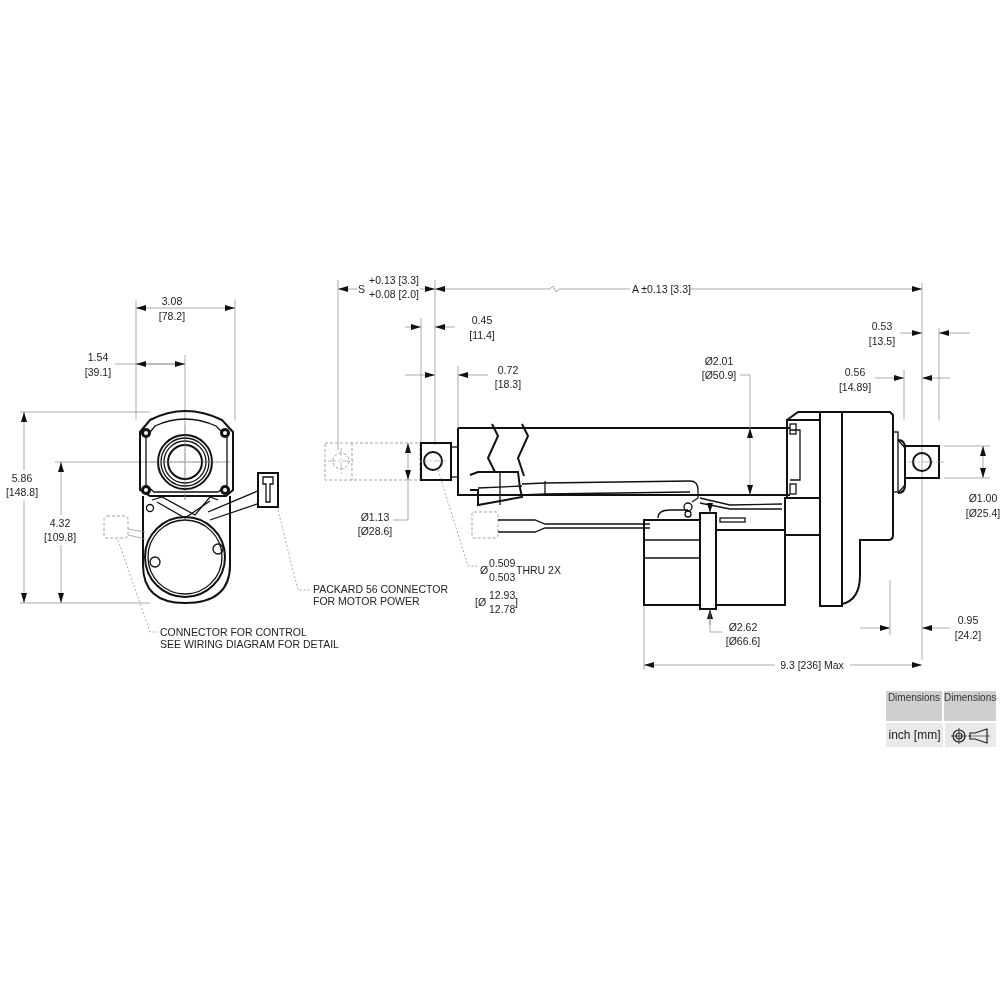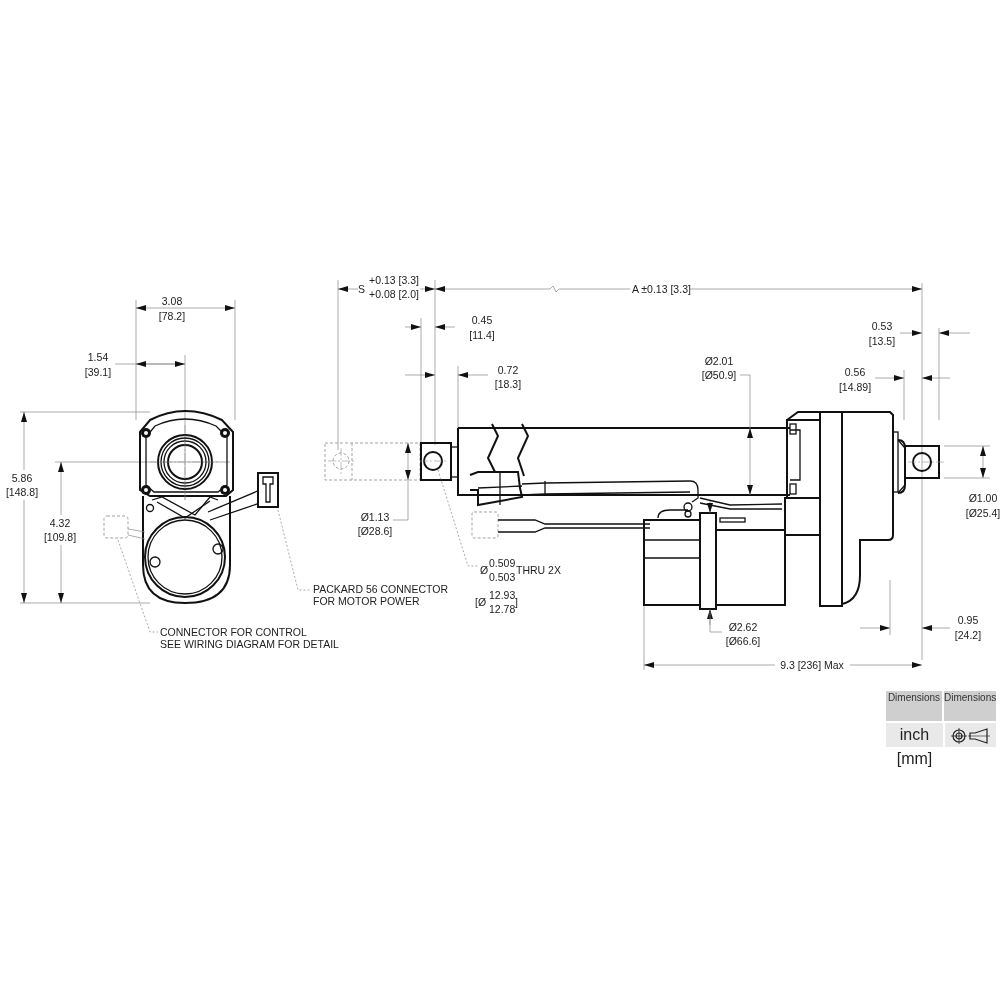--- a/index.html
+++ b/index.html
@@ -10,21 +10,21 @@
   .ln { stroke: #111; stroke-width: 1.3; fill: none; }
   .thk { stroke: #111; stroke-width: 2; fill: none; }
   .ext { stroke: #888; stroke-width: 0.7; fill: none; }
   .cl { stroke: #999; stroke-width: 0.6; fill: none; stroke-dasharray: 8 2 2 2; }
   .dash { stroke: #999; stroke-width: 0.9; fill: none; stroke-dasharray: 3 2; }
   .lead { stroke: #888; stroke-width: 0.7; fill: none; stroke-dasharray: 2 2; }
   .wh { fill: #fff; }
   .legend { position: absolute; left: 886px; top: 691px; width: 110px; font-family: "Liberation Sans", sans-serif; }
   .legend .row { display: flex; }
   .legend .hdr div { background: #cfcfcf; font-size: 10px; color: #333; height: 30px; line-height: 14px; text-align: center; }
-  .legend .val div { background: #e9e9e9; font-size: 16px; color: #222; height: 24px; line-height: 24px; text-align: center; }
+  .legend .val div { background: #e9e9e9; font-size: 12px; color: #222; height: 24px; line-height: 24px; text-align: center; }
   .legend .c1 { width: 58px; margin-right: 2px; }
   .legend .c2 { width: 52px; }
   .legend .hdr { margin-bottom: 2px; }
 </style>
 </head>
 <body>
 
 <svg class="drawing" viewBox="0 0 1000 1000" xmlns="http://www.w3.org/2000/svg">
   <defs>
     <marker id="ar" viewBox="0 0 10 6" refX="10" refY="3" markerWidth="10" markerHeight="6" orient="auto-start-reverse" markerUnits="userSpaceOnUse">

